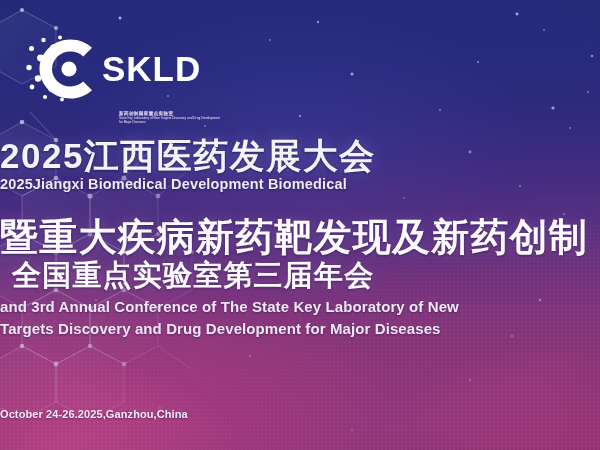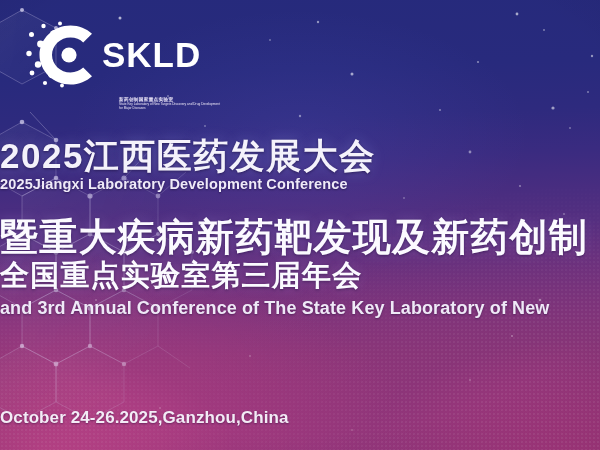--- a/index.html
+++ b/index.html
@@ -35,21 +35,21 @@
             mask-image:radial-gradient(70% 55% at 6% 96%, #000 0%, rgba(0,0,0,0) 70%);
   }
   #vignette{
     background:radial-gradient(115% 105% at 50% 42%, rgba(0,0,0,0) 52%, rgba(20,8,40,.28) 100%);
   }
   #glow{
     background:radial-gradient(55% 40% at 50% 30%, rgba(120,130,255,.10) 0%, rgba(120,130,255,0) 70%);
   }
 
   
-  #logo{position:absolute;left:26px;top:17px;width:210px;height:76px;}
+  #logo{position:absolute;left:26px;top:31px;width:210px;height:76px;}
   #logo svg{display:block;}
   .logo-sub{
     position:absolute;left:93px;top:80px;width:104px;
     color:#dcd6ef;line-height:1.22;
     letter-spacing:.1px;
     text-shadow:0 0 1px rgba(255,255,255,.35);
   }
   .logo-sub .cn{font-size:4.6px;font-weight:700;display:block;letter-spacing:.35px;}
   .logo-sub .en{font-size:3.1px;display:block;letter-spacing:.05px;margin-top:.6px;}
 
@@ -72,39 +72,40 @@
     position:absolute;left:0;right:0;top:212px;
     font-size:38px;font-weight:700;letter-spacing:1.2px;
     color:#fbfaff;
     text-shadow:0 1px 3px rgba(30,10,55,.5), 0 0 12px rgba(190,175,255,.22);
   }
   .t3-cn{
     position:absolute;left:0;right:0;top:256px;
     font-size:29px;font-weight:700;letter-spacing:1.2px;
     color:#fbfaff;
     text-shadow:0 1px 3px rgba(30,10,55,.5), 0 0 12px rgba(190,175,255,.22);
+    padding-left:12px;
   }
   .t-en2,.t-en3{
     position:absolute;left:0;right:0;
-    font-size:18px;font-weight:600;letter-spacing:.1px;
+    font-size:15px;font-weight:600;letter-spacing:.1px;
     color:#efe9f7;
     text-shadow:0 1px 2px rgba(30,10,55,.45);
   }
   .t-en2{top:298px;}
   .t-en3{top:320px;}
 
   .date-cn{
     position:absolute;left:0;right:0;top:383px;
     font-size:18px;font-weight:700;letter-spacing:.5px;
     color:#ffffff;
     text-shadow:0 1px 3px rgba(40,10,55,.5);
   }
   .date-en{
     position:absolute;left:0;right:0;top:408px;
-    font-size:17px;font-weight:600;letter-spacing:.1px;
+    font-size:11px;font-weight:600;letter-spacing:.1px;
     color:#f3ecf6;
     text-shadow:0 1px 2px rgba(40,10,55,.45);
   }
 </style>
 </head>
 <body>
 
 <div id="poster">
 
   <svg class="layer" width="600" height="450" viewBox="0 0 600 450" aria-hidden="true">
@@ -234,20 +235,21 @@
       </g>
     </svg>
     <div class="logo-sub">
       <span class="cn">新药创制国家重点实验室</span>
       <span class="en">State Key Laboratory of New Targets Discovery and Drug Development for Major Diseases</span>
     </div>
   </div>
 
   <div id="content">
     <div class="t1-cn">2025江西医药发展大会</div>
-    <div class="t1-en">2025Jiangxi Laboratory Development Conference</div>
+    <div class="t1-en">2025Jiangxi Biomedical Development Biomedical</div>
     <div class="t2-cn">暨重大疾病新药靶发现及新药创制</div>
     <div class="t3-cn">全国重点实验室第三届年会</div>
     <div class="t-en2">and 3rd Annual Conference of  The State Key Laboratory of New</div>
+    <div class="t-en3">Targets Discovery and Drug Development for Major Diseases</div>
     <div class="date-en">October 24-26.2025,Ganzhou,China</div>
   </div>
 
 </div>
 
 </body></html>

